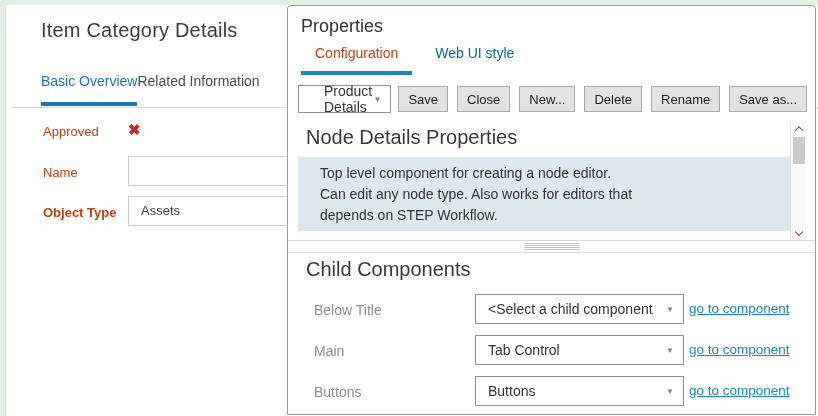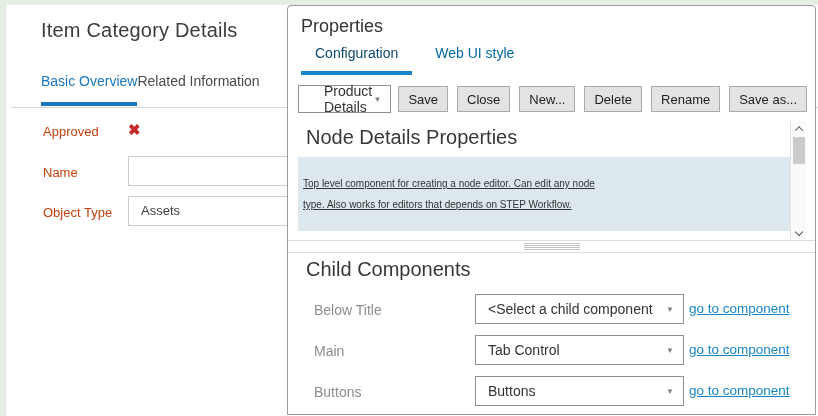--- a/index.html
+++ b/index.html
@@ -23,34 +23,34 @@
   .x-icon { position:absolute; left:122px; top:116px; font-size:15px; font-weight:bold; color:#c62a28; }
   .txt { position:absolute; left:122px; top:151px; width:215px; height:30px; border:1px solid #cccccc; background:#fff; font-size:13px; padding:0 10px; color:#333; outline:none; }
   .ro-field { position:absolute; left:122px; top:191px; width:215px; height:30px; border:1px solid #cccccc; background:#fff; font-size:13px; color:#3d3d3d; line-height:28px; padding-left:12px; }
 
   
   .panel { position:absolute; left:287px; top:5px; width:529px; height:410px; background:#fff; border:1px solid #9b9b9b; border-radius:4px 4px 0 0; }
   .panel-inner { position:relative; width:100%; height:100%; }
   .panel-title { position:absolute; left:13px; top:10px; font-size:18px; color:#333; }
   .panel-tabs { position:absolute; left:13px; top:39px; display:flex; gap:9px; }
   .panel-tab { font-size:14px; color:#0369a1; padding:0 14px 10px 14px; cursor:default; white-space:nowrap; }
-  .panel-tab.active { color:#0c4a6e; border-bottom:4px solid #1886c6; }
+  .panel-tab.active { color:#c2410c; border-bottom:4px solid #1886c6; }
 
   .toolbar { position:absolute; left:10px; top:79px; right:8px; display:flex; align-items:center; }
   .cfg-select { width:158px; height:28px; border:1px solid #8f8f8f; display:flex; align-items:center; padding-left:25px; font-size:14px; color:#333; background:#fff; }
   .chev-down { font-size:8px; color:#78838b; margin-left:auto; margin-right:9px; }
   .btns { display:flex; gap:9px; margin-left:7px; align-items:center; }
   .btn { height:26px; padding:0 9px; background:#e3e3e3; border:1px solid #aaaaaa; font-size:13px; color:#222; display:flex; align-items:center; white-space:nowrap; font-family:"Liberation Sans", sans-serif; }
 
   .scroll-section { position:absolute; left:0; top:110px; right:0; height:124px; }
   .section-heading { position:absolute; left:18px; font-size:20px; font-weight:400; color:#383838; white-space:nowrap; }
   .nd-heading { top:10px; }
   .desc-row { position:absolute; left:10px; top:41px; width:497px; height:74px; background:#dce8ed; display:flex; align-items:center; }
   .desc-label { width:160px; padding-left:10px; font-size:14px; color:#8d8d8d; white-space:nowrap; }
-  .desc-text { width:314px; margin-left:5px; font-size:10px; color:#333; line-height:21px;text-decoration:underline; }
+  .desc-text { width:314px; margin-left:22px; font-size:14px; color:#333; line-height:21px; }
 
   
   .vscroll { position:absolute; right:9px; top:5px; width:16px; height:118px; background:#fafafa; border-left:1px solid #e2e2e2; }
   .sb-btn { position:absolute; left:0; width:15px; height:13px; display:flex; align-items:center; justify-content:center; }
   .sb-up { top:1px; } .sb-down { bottom:1px; }
   .chev { width:6px; height:6px; border-right:1.6px solid #5a5a5a; border-bottom:1.6px solid #5a5a5a; }
   .chev.up { transform:rotate(-135deg) translate(-1px,-1px); }
   .chev.down { transform:rotate(45deg); }
   .sb-thumb { position:absolute; left:2px; top:16px; width:12px; height:27px; background:#cbcbcb; }
 
@@ -79,21 +79,21 @@
     <div class="ptab">Related Information</div>
   </div>
   <div class="page-tabline"></div>
 
   <div class="flabel" style="left:37px; top:119px;">Approved</div>
   <span class="x-icon">✖</span>
 
   <div class="flabel" style="left:37px; top:160px;">Name</div>
   <input class="txt" value="" style="">
 
-  <div class="flabel" style="left:37px; top:200px;">Object Type</div>
+  <div class="flabel" style="left:37px; top:200px;font-weight:bold;">Object Type</div>
   <div class="ro-field">Assets</div>
 </div>
 
 <div class="panel">
   <div class="panel-inner">
     <div class="panel-title">Properties</div>
 
     <div class="panel-tabs">
       <div class="panel-tab active">Configuration</div>
       <div class="panel-tab">Web UI style</div>

